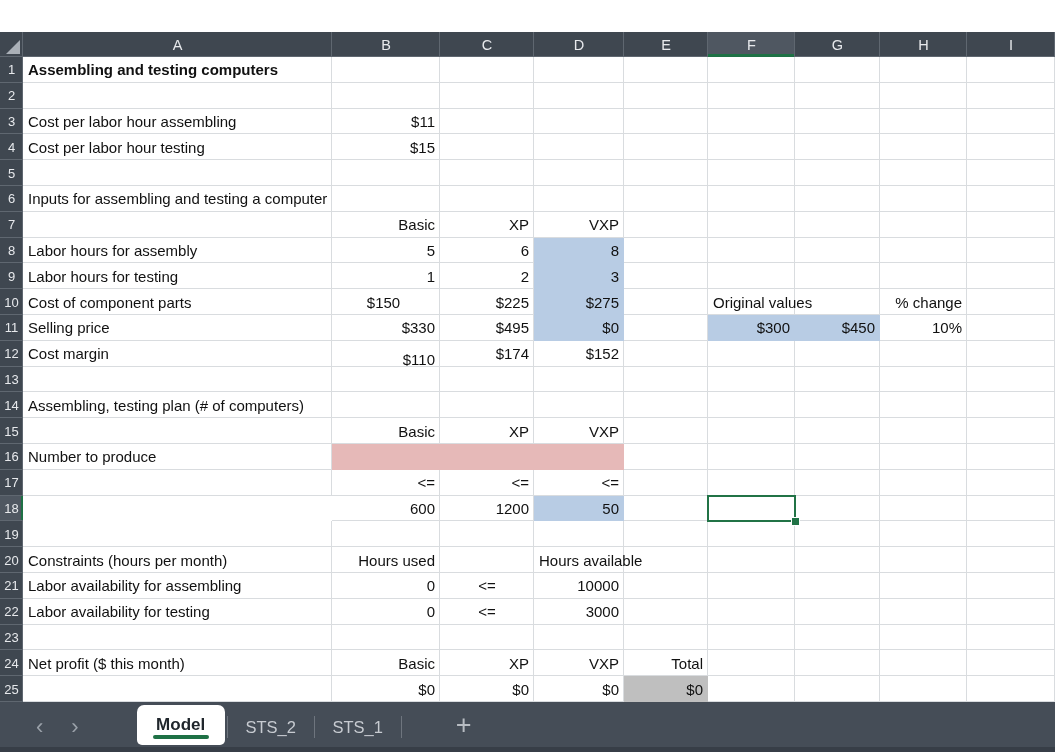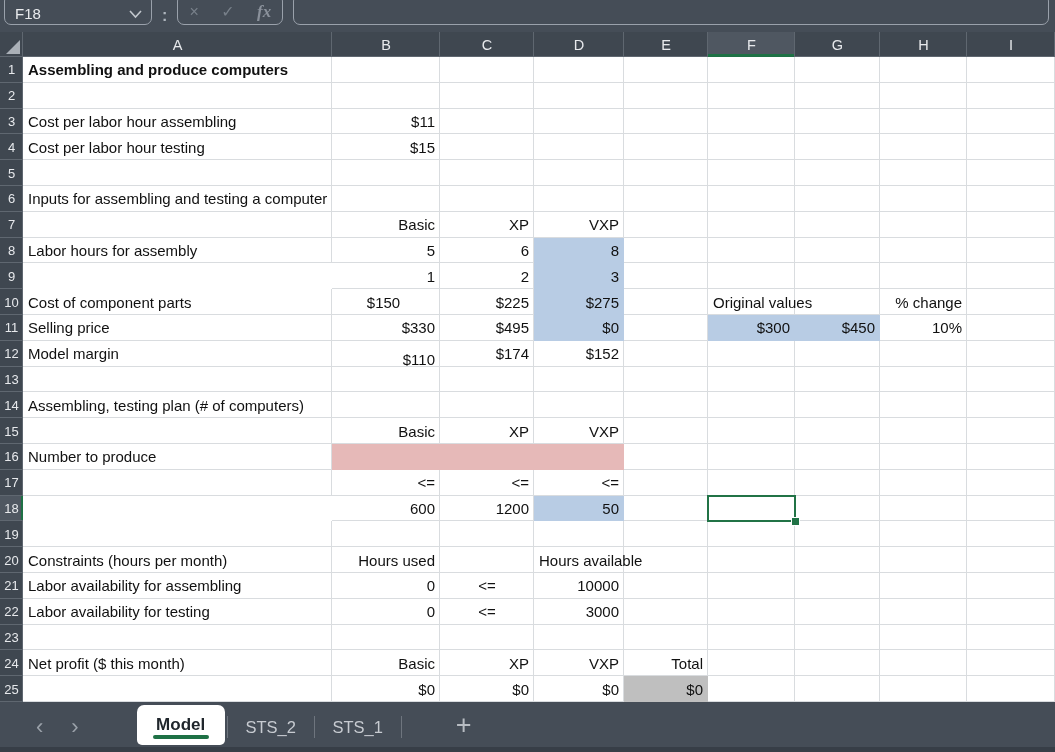--- a/index.html
+++ b/index.html
@@ -50,39 +50,20 @@
   .sheettab.plain{width:82px;}
   .tab-sep{width:1px;height:22px;background:#6e757e;margin:0 2px;}
   .tab-add{margin-left:52px;color:#b7bcc2;font-size:27px;font-weight:300;line-height:1;margin-top:-3px;}
   .bottom-strip{position:absolute;left:0;bottom:0;width:100%;height:5px;background:#373e47;}
 </style>
 </head>
 <body>
 
 <div class="app">
 
-  <div class="topbar">
-    <div class="tb-box namebox">
-      <span class="nb-text">F18</span>
-      <span class="nb-chev">
-        <svg width="15" height="10" viewBox="0 0 15 10">
-            <polyline points="2,2 7.5,8 13,2" stroke="#c2c7cd" stroke-width="1.6" fill="none"></polyline>
-          </svg>
-      </span>
-    </div>
-    <span class="tb-colon">:</span>
-    <div class="tb-box fxgroup">
-      <span class="tb-ic">×</span>
-      <span class="tb-ic">✓</span>
-      <span class="tb-ic fx">fx</span>
-    </div>
-    <div class="tb-box formulabox">
-      <span></span>
-    </div>
-  </div>
 
   <div id="sheet" style="grid-template-columns: 23px 309px 108px 94px 90px 84px 87px 85px 87px 88px; grid-template-rows: 25px repeat(25, 25.8px);">
       <div class="corner" style="grid-area: 1 / 1;">
         <div class="tri"></div>
       </div>
       <div class="hdr" style="grid-area: 1 / 2;">A</div>
       <div class="hdr" style="grid-area: 1 / 3;">B</div>
       <div class="hdr" style="grid-area: 1 / 4;">C</div>
       <div class="hdr" style="grid-area: 1 / 5;">D</div>
       <div class="hdr" style="grid-area: 1 / 6;">E</div>
@@ -109,21 +90,21 @@
       <div class="hdr rowhdr" style="grid-area: 18 / 1;">17</div>
       <div class="hdr rowhdr sel-row" style="grid-area: 19 / 1;">18</div>
       <div class="hdr rowhdr" style="grid-area: 20 / 1;">19</div>
       <div class="hdr rowhdr" style="grid-area: 21 / 1;">20</div>
       <div class="hdr rowhdr" style="grid-area: 22 / 1;">21</div>
       <div class="hdr rowhdr" style="grid-area: 23 / 1;">22</div>
       <div class="hdr rowhdr" style="grid-area: 24 / 1;">23</div>
       <div class="hdr rowhdr" style="grid-area: 25 / 1;">24</div>
       <div class="hdr rowhdr" style="grid-area: 26 / 1;">25</div>
       <div class="cell al bold" style="grid-area: 2 / 2;">
-        <span>Assembling and produce computers</span>
+        <span>Assembling and testing computers</span>
       </div>
       <div class="cell al" style="grid-area: 2 / 3;"></div>
       <div class="cell al" style="grid-area: 2 / 4;"></div>
       <div class="cell al" style="grid-area: 2 / 5;"></div>
       <div class="cell al" style="grid-area: 2 / 6;"></div>
       <div class="cell al" style="grid-area: 2 / 7;"></div>
       <div class="cell al" style="grid-area: 2 / 8;"></div>
       <div class="cell al" style="grid-area: 2 / 9;"></div>
       <div class="cell al" style="grid-area: 2 / 10;"></div>
       <div class="cell al" style="grid-area: 3 / 2;"></div>
@@ -206,20 +187,23 @@
         <span>6</span>
       </div>
       <div class="cell ar filled" style="background: rgb(184, 204, 228); grid-area: 9 / 5;">
         <span>8</span>
       </div>
       <div class="cell al" style="grid-area: 9 / 6;"></div>
       <div class="cell al" style="grid-area: 9 / 7;"></div>
       <div class="cell al" style="grid-area: 9 / 8;"></div>
       <div class="cell al" style="grid-area: 9 / 9;"></div>
       <div class="cell al" style="grid-area: 9 / 10;"></div>
+      <div class="cell al" style="grid-area: 10 / 2;">
+        <span>Labor hours for testing</span>
+      </div>
       <div class="cell ar" style="grid-area: 10 / 3;">
         <span>1</span>
       </div>
       <div class="cell ar" style="grid-area: 10 / 4;">
         <span>2</span>
       </div>
       <div class="cell ar filled" style="background: rgb(184, 204, 228); grid-area: 10 / 5;">
         <span>3</span>
       </div>
       <div class="cell al" style="grid-area: 10 / 6;"></div>
@@ -265,21 +249,21 @@
         <span>$300</span>
       </div>
       <div class="cell ar filled" style="background: rgb(184, 204, 228); grid-area: 12 / 8;">
         <span>$450</span>
       </div>
       <div class="cell ar" style="grid-area: 12 / 9;">
         <span>10%</span>
       </div>
       <div class="cell al" style="grid-area: 12 / 10;"></div>
       <div class="cell al" style="grid-area: 13 / 2;">
-        <span>Model margin</span>
+        <span>Cost margin</span>
       </div>
       <div class="cell ar" style="grid-area: 13 / 3; align-items: flex-end;">
         <span>$110</span>
       </div>
       <div class="cell ar" style="grid-area: 13 / 4;">
         <span>$174</span>
       </div>
       <div class="cell ar" style="grid-area: 13 / 5;">
         <span>$152</span>
       </div>

